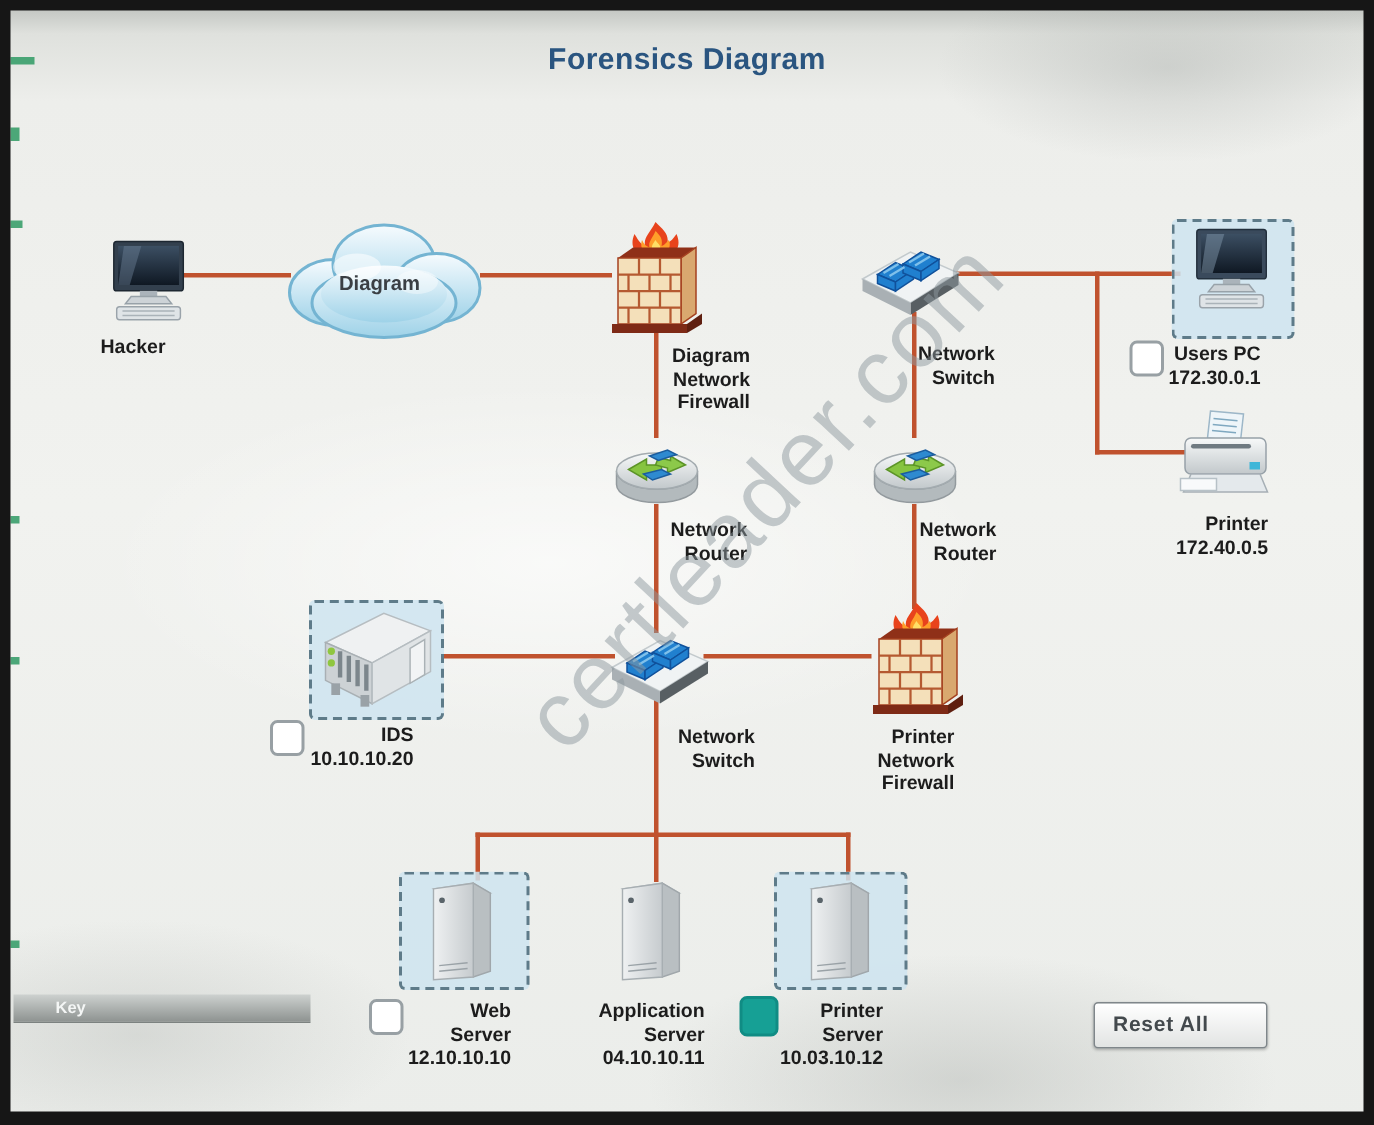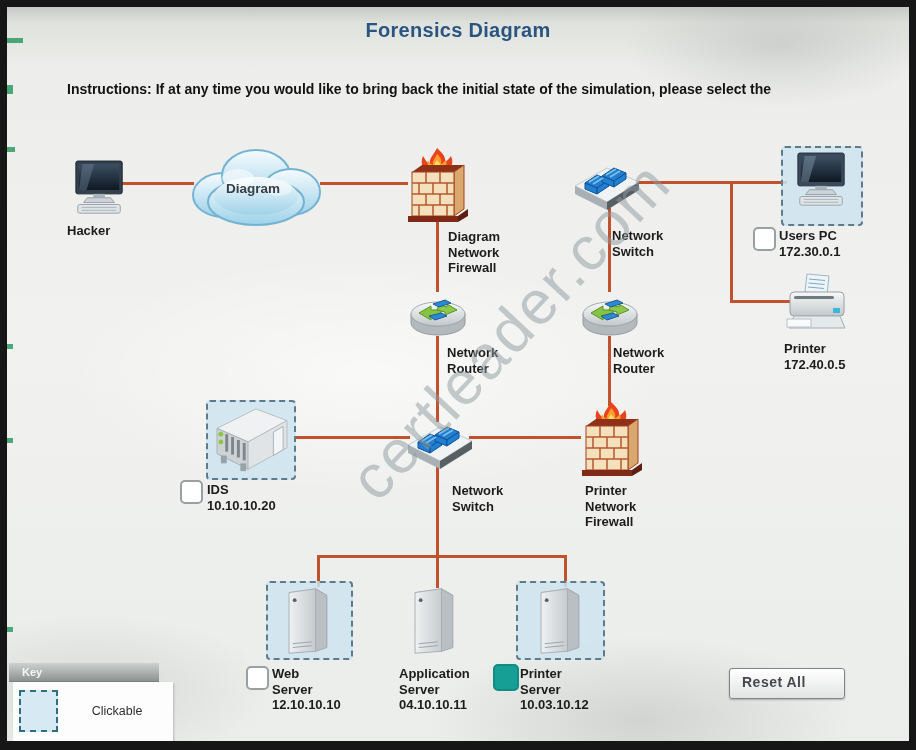--- a/index.html
+++ b/index.html
@@ -13,51 +13,51 @@
       radial-gradient(260px 110px at 10% 92%, rgba(175,179,175,.35), transparent 70%),
       radial-gradient(400px 160px at 40% 50%, rgba(255,255,255,.6), transparent 75%),
       linear-gradient(180deg,#b9bdb9 0%,#dfe1dd 3%,#edeeeb 9%,#f1f2ef 45%,#ebedea 100%);}
   .frame{position:absolute;background:#161616;z-index:99;}
   .frame.top{left:0;top:0;width:916px;height:7px;}
   .frame.bottom{left:0;top:741px;width:916px;height:9px;}
   .frame.left{left:0;top:0;width:7px;height:750px;}
   .frame.right{left:909px;top:0;width:7px;height:750px;}
   .artifact{position:absolute;background:#2f9a64;opacity:.85;z-index:98;}
 
-  .title{position:absolute;left:0;top:19px;width:916px;text-align:center;z-index:5;
+  .title{position:absolute;left:0;top:29px;width:916px;text-align:center;z-index:5;
          font-size:20px;font-weight:bold;color:#2a5580;letter-spacing:.3px;}
   .instr{position:absolute;z-index:5;font-size:14px;font-weight:bold;color:#121212;white-space:nowrap;}
   .instr.l1{left:67px;top:81px;}
   .instr.l2{left:167px;top:103px;}
 
   .line{position:absolute;background:#c0522e;z-index:1;}
   .dashed-box{position:absolute;background:rgba(206,228,240,.85);border:2px dashed #5e7b89;
               border-radius:4px;z-index:2;}
   .icon{position:absolute;z-index:3;}
-  .node-label{position:absolute;z-index:4;font-size:13px;font-weight:bold;line-height:15.5px;color:#1c1c1c;}
+  .node-label{position:absolute;z-index:4;font-size:13px;font-weight:bold;line-height:15.5px;color:#1c1c1c;text-align:right;}
   .node-label span{display:block;}
   .cloud-label{position:absolute;left:203px;top:181px;width:100px;text-align:center;z-index:4;
                font-size:13.5px;font-weight:bold;color:#3a3f44;}
   .checkbox{position:absolute;width:19px;height:20px;background:#fff;border:2px solid #98a0a4;
             border-radius:5px;z-index:4;}
   .checkbox[data-state="checked"]{width:22px;height:23px;background:#16a095;border-color:#108c84;}
 
   .watermark{position:absolute;left:180px;top:295px;width:660px;text-align:center;z-index:40;
              transform:rotate(-47deg);font-size:62px;font-weight:400;color:#8f9aa0;opacity:.5;
              letter-spacing:2px;pointer-events:none;}
 
   .btn-reset{position:absolute;left:729px;top:668px;width:102px;height:29px;z-index:10;
              background:linear-gradient(#ffffff,#e2e4e3);border:1px solid #7f868a;border-radius:3px;
              box-shadow:inset 0 1px 0 #fff,0 1px 2px rgba(0,0,0,.25);
              font-size:14px;font-weight:bold;color:#43494d;line-height:27px;
              letter-spacing:.5px;cursor:pointer;padding-left:12px;}
 
-  .key-header{position:absolute;left:9px;top:663px;width:150px;height:19px;z-index:10;
+  .key-header{position:absolute;left:9px;top:663px;width:198px;height:19px;z-index:10;
               background:linear-gradient(#cdd1cf,#8e9391);color:#f4f6f5;font-size:11px;font-weight:bold;
-              line-height:19px;padding-left:13px;box-sizing:border-box;border-bottom:1px solid #7c8280;}
+              line-height:19px;padding-left:28px;box-sizing:border-box;border-bottom:1px solid #7c8280;}
   .key-panel{position:absolute;left:13px;top:682px;width:160px;height:60px;z-index:10;background:#fdfdfd;
              box-shadow:1px 1px 2px rgba(0,0,0,.2);}
   .key-swatch{position:absolute;left:6px;top:8px;width:35px;height:38px;background:#d7e9f2;
               border:2px dashed #2f6f80;}
   .key-label{position:absolute;left:52px;top:22px;width:104px;text-align:center;
              font-size:12.5px;color:#2c2f31;}
 </style>
 </head>
 <body>
 
@@ -84,21 +84,20 @@
         <stop offset="1" stop-color="#e9c894"></stop>
       </linearGradient>
       <linearGradient id="g-tower" x1="0" y1="0" x2="1" y2="0">
         <stop offset="0" stop-color="#eff1f2"></stop>
           <stop offset="1" stop-color="#c6cbce"></stop>
       </linearGradient>
     </defs>
   </svg>
 
   <div class="title">Forensics Diagram</div>
-  <div class="instr l1">Instructions: If at any time you would like to bring back the initial state of the simulation, please select the</div>
 
   <div class="line" style="left:122px;top:182px;width:72px;height:3px;"></div>
   <div class="line" style="left:320px;top:182px;width:88px;height:3px;"></div>
   <div class="line" style="left:436px;top:220px;width:3px;height:72px;"></div>
   <div class="line" style="left:436px;top:336px;width:3px;height:86px;"></div>
   <div class="line" style="left:436px;top:466px;width:3px;height:92px;"></div>
   <div class="line" style="left:317px;top:555px;width:250px;height:3px;"></div>
   <div class="line" style="left:317px;top:555px;width:3px;height:32px;"></div>
   <div class="line" style="left:436px;top:558px;width:3px;height:30px;"></div>
   <div class="line" style="left:564px;top:555px;width:3px;height:32px;"></div>
@@ -402,24 +401,20 @@
     <span>Printer</span>
     <span>Server</span>
     <span>10.03.10.12</span>
   </div>
 
   <div class="watermark">certleader.com</div>
 
   <div class="btn-reset">Reset All</div>
 
   <div class="key-header">Key</div>
-  <div class="key-panel">
-    <div class="key-swatch"></div>
-    <div class="key-label">Clickable</div>
-  </div>
 
   <div class="artifact" style="left:7px;top:38px;width:16px;height:5px;"></div>
   <div class="artifact" style="left:7px;top:85px;width:6px;height:9px;"></div>
   <div class="artifact" style="left:7px;top:147px;width:8px;height:5px;"></div>
   <div class="artifact" style="left:7px;top:344px;width:6px;height:5px;"></div>
   <div class="artifact" style="left:7px;top:438px;width:6px;height:5px;"></div>
   <div class="artifact" style="left:7px;top:627px;width:6px;height:5px;"></div>
 
   <div class="frame top"></div>
   <div class="frame bottom"></div>

